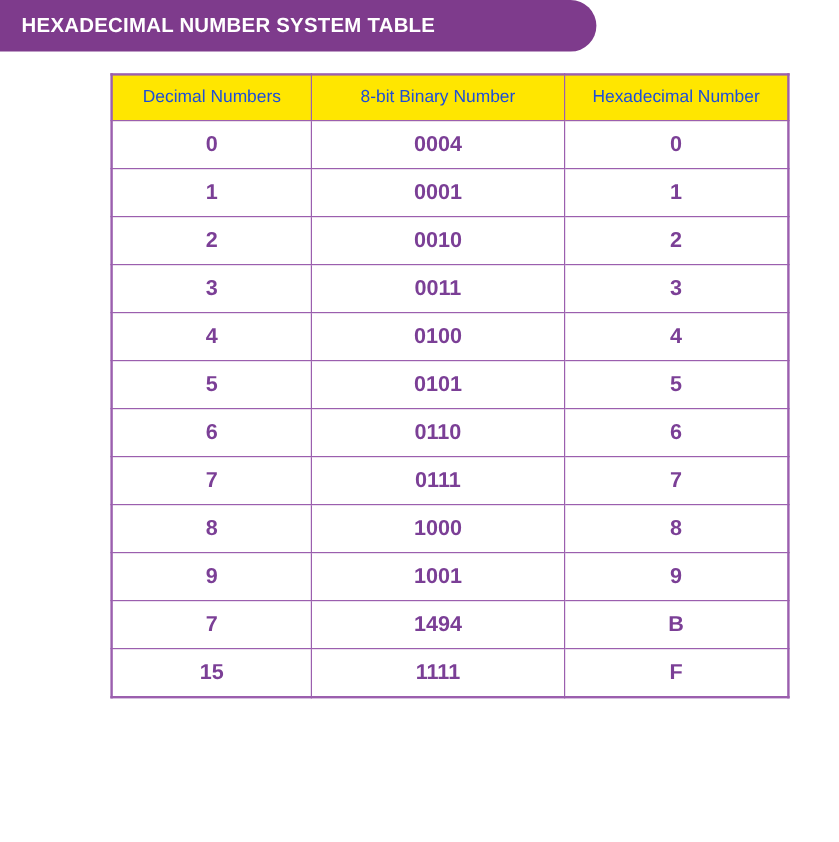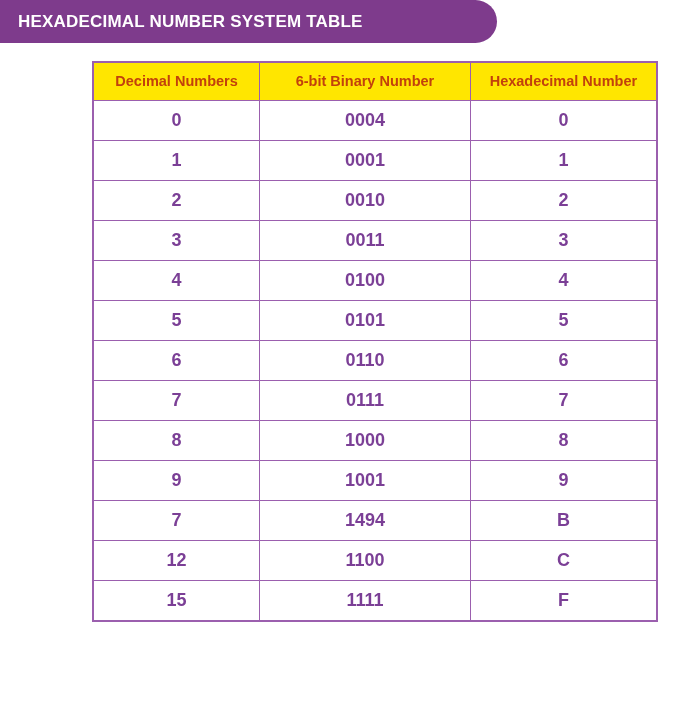--- a/index.html
+++ b/index.html
@@ -56,23 +56,23 @@
     border-collapse: collapse;
     table-layout: fixed;
     border: 2px solid #9b5fae;
   }
   table.hex-table col.c-dec  { width: 166px; }
   table.hex-table col.c-bin  { width: 210px; }
   table.hex-table col.c-hex  { width: 186px; }
 
   table.hex-table th {
     background: #ffe600;
-    color: #c2410c;
+    color: #1d4ed8;
     font-size: 14.5px;
-    font-weight: bold;
+    font-weight: normal;
     height: 37px;
     line-height: 37px;
     padding: 0;
     text-align: center;
     border: 1px solid #9b5fae;
     box-sizing: border-box;
     white-space: nowrap;
   }
   table.hex-table td {
     background: #ffffff;
@@ -99,21 +99,21 @@
   <div class="table-wrap">
     <table class="hex-table">
       <colgroup>
         <col class="c-dec">
         <col class="c-bin">
         <col class="c-hex">
       </colgroup>
       <thead>
         <tr>
           <th>Decimal Numbers</th>
-          <th>6-bit Binary Number</th>
+          <th>8-bit Binary Number</th>
           <th>Hexadecimal Number</th>
         </tr>
       </thead>
       <tbody id="table-body">
           <tr>
             <td>0</td>
             <td>0004</td>
             <td>0</td>
           </tr>
           <tr>
@@ -160,25 +160,20 @@
             <td>9</td>
             <td>1001</td>
             <td>9</td>
           </tr>
           <tr>
             <td>7</td>
             <td>1494</td>
             <td>B</td>
           </tr>
           <tr>
-            <td>12</td>
-            <td>1100</td>
-            <td>C</td>
-          </tr>
-          <tr>
             <td>15</td>
             <td>1111</td>
             <td>F</td>
           </tr>
         </tbody>
     </table>
   </div>
 
 </div>
 

